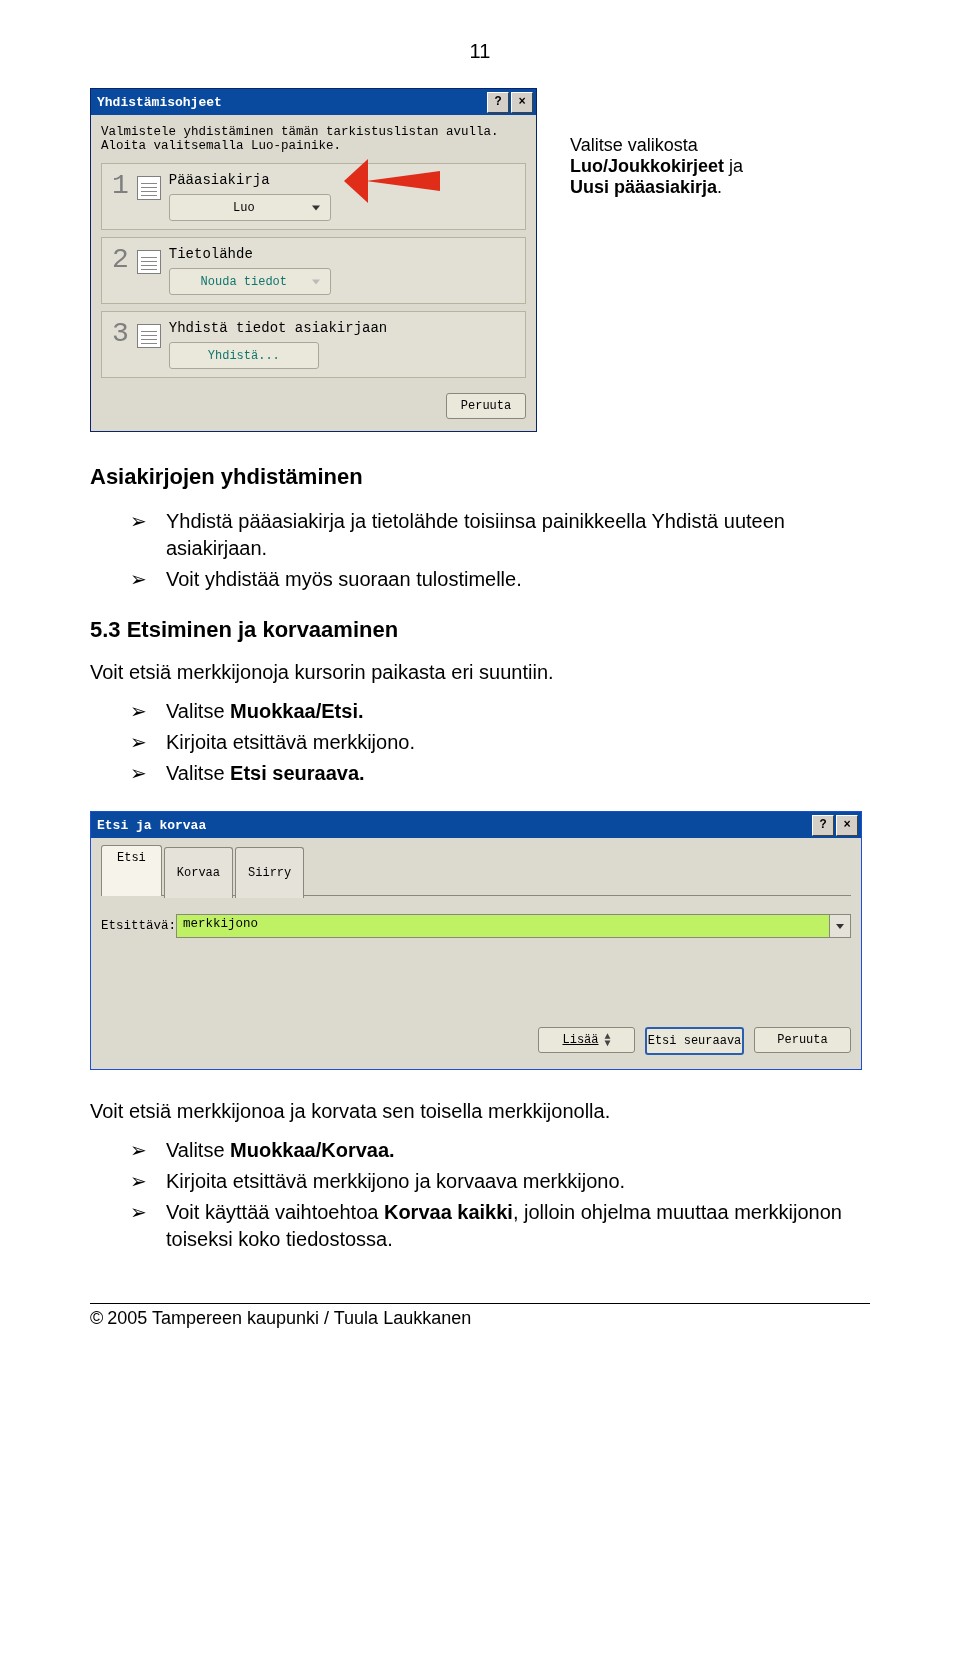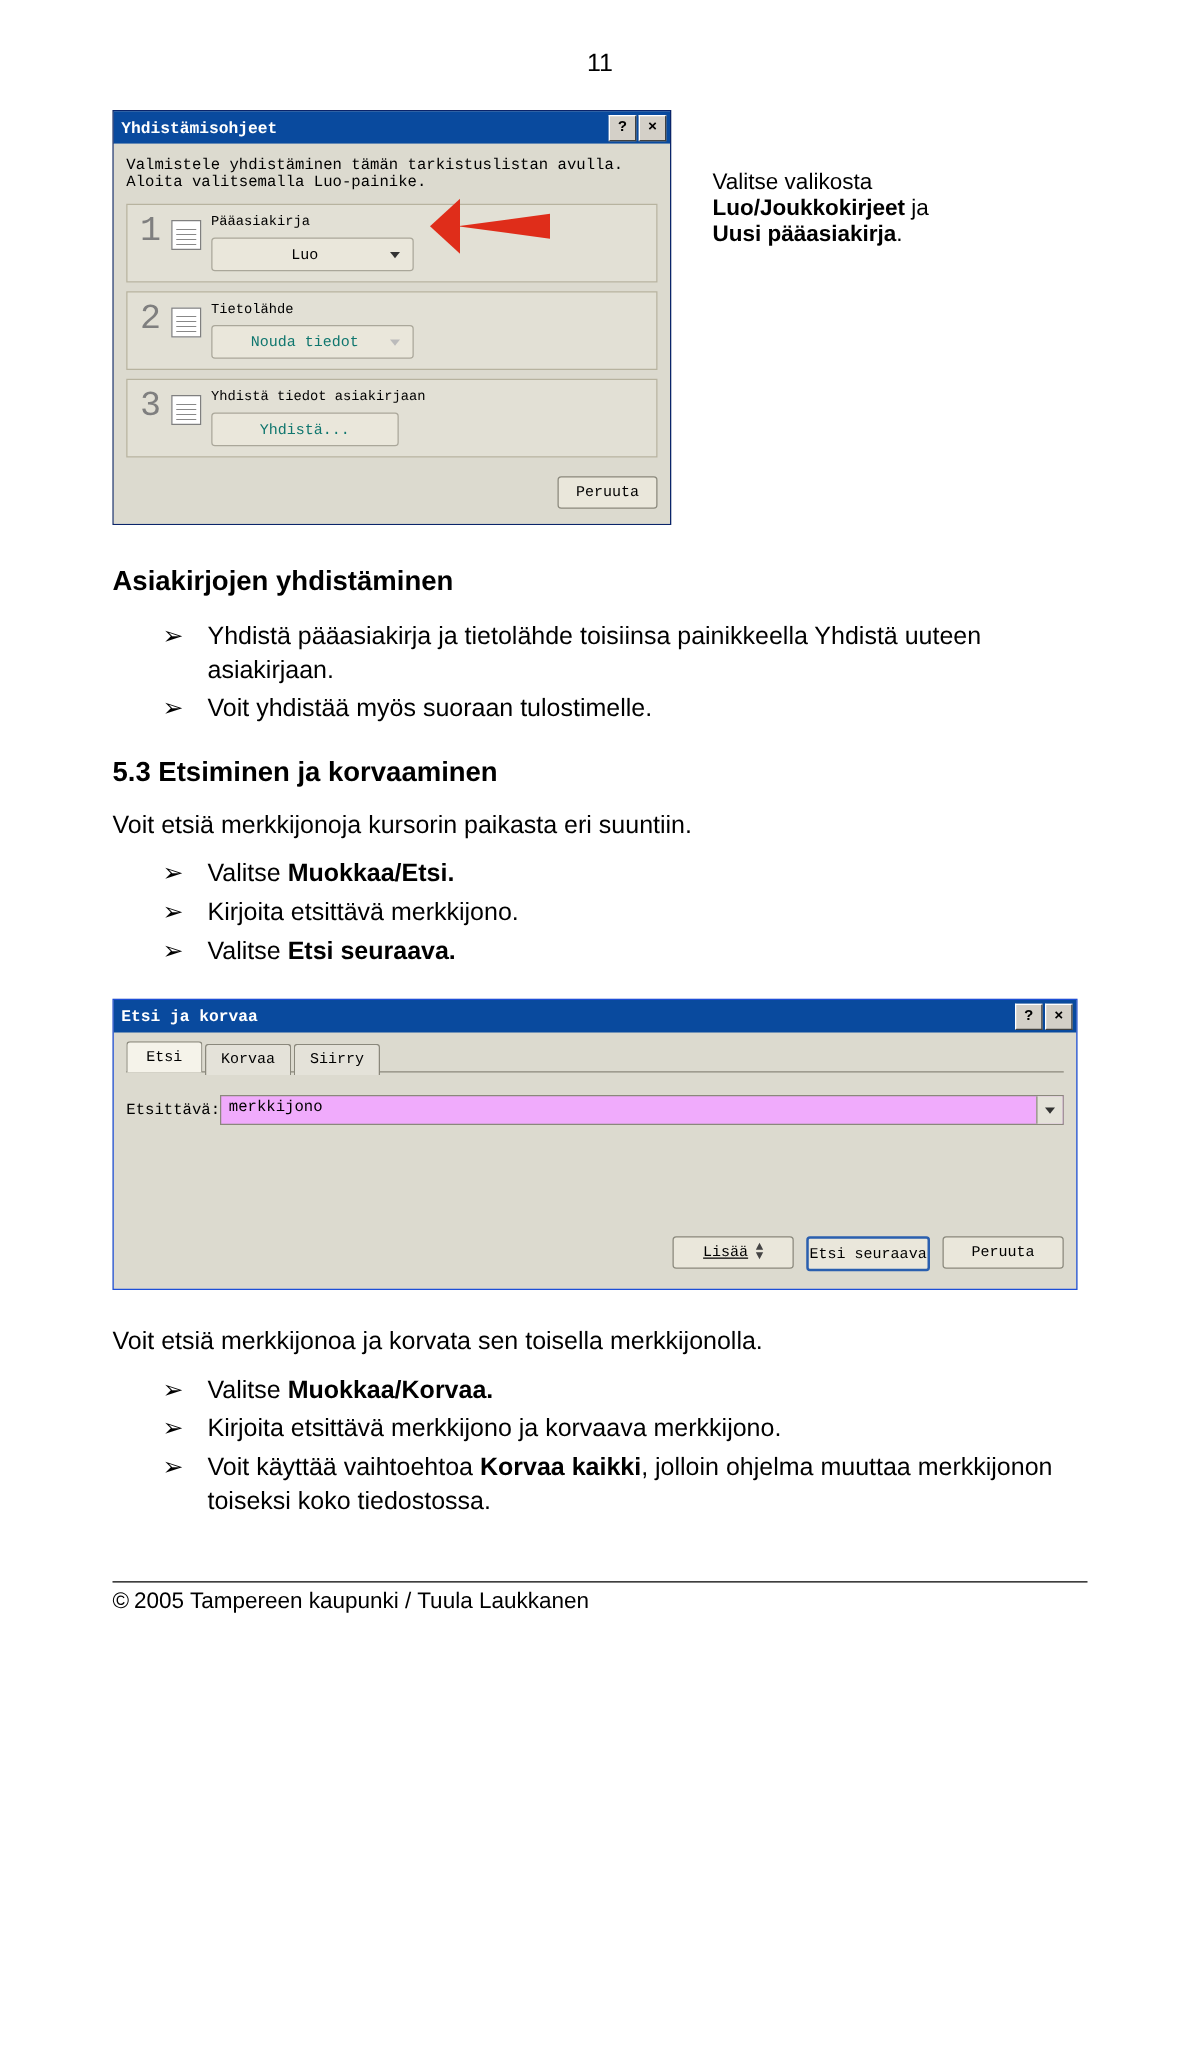--- a/index.html
+++ b/index.html
@@ -95,21 +95,21 @@
     content:"";
     position:absolute;
     inset:3px;
     background:repeating-linear-gradient(0deg,#888 0 1px,transparent 1px 4px);
   }
   .step-content {
     flex: 1;
   }
   .step-label {
     margin: 0 0 6px 0;
-    font-size: 11px;
+    font-size: 14px;
   }
   .step-btn {
     display: inline-flex;
     align-items:center;
     justify-content:center;
     min-width: 120px;
     height: 25px;
     background: #eae7db;
     border: 1px solid #aaa79a;
     border-radius: 3px;
@@ -186,27 +186,27 @@
     padding:5px 15px 5px 15px;
     background:#f5f3ea;
     border:1px solid #8a887c;
     border-bottom:none;
     position:relative;
     top:1px;
     border-radius:3px 3px 0 0;
     margin-right:2px;
     font-size:12px;
   }
-  .tab.inactive{ background:#e4e2d9; top:3px; padding:4px 12px;}
+  .tab.inactive{ background:#e4e2d9; top:3px; padding:18px 12px;}
   .form-row{
     display:flex;align-items:center;gap:0;padding:18px 0 4px 0;
   }
   .form-row label{font-size:12.5px;}
   .combo{
-    flex:1; display:flex; background:#f0abfc; border:1px solid #8a887c; height:22px;
+    flex:1; display:flex; background:#bef264; border:1px solid #8a887c; height:22px;
   }
   .combo .val{ flex:1; padding:2px 6px; font-size:12.5px; }
   .combo .dd{
     width:20px; background:#e4e2d9; border-left:1px solid #8a887c;
     display:flex;align-items:center;justify-content:center;
   }
   .combo .dd .t{
     width:0;height:0;border-left:4px solid transparent;border-right:4px solid transparent;border-top:5px solid #333;
   }
   .dlg2-btnrow{

